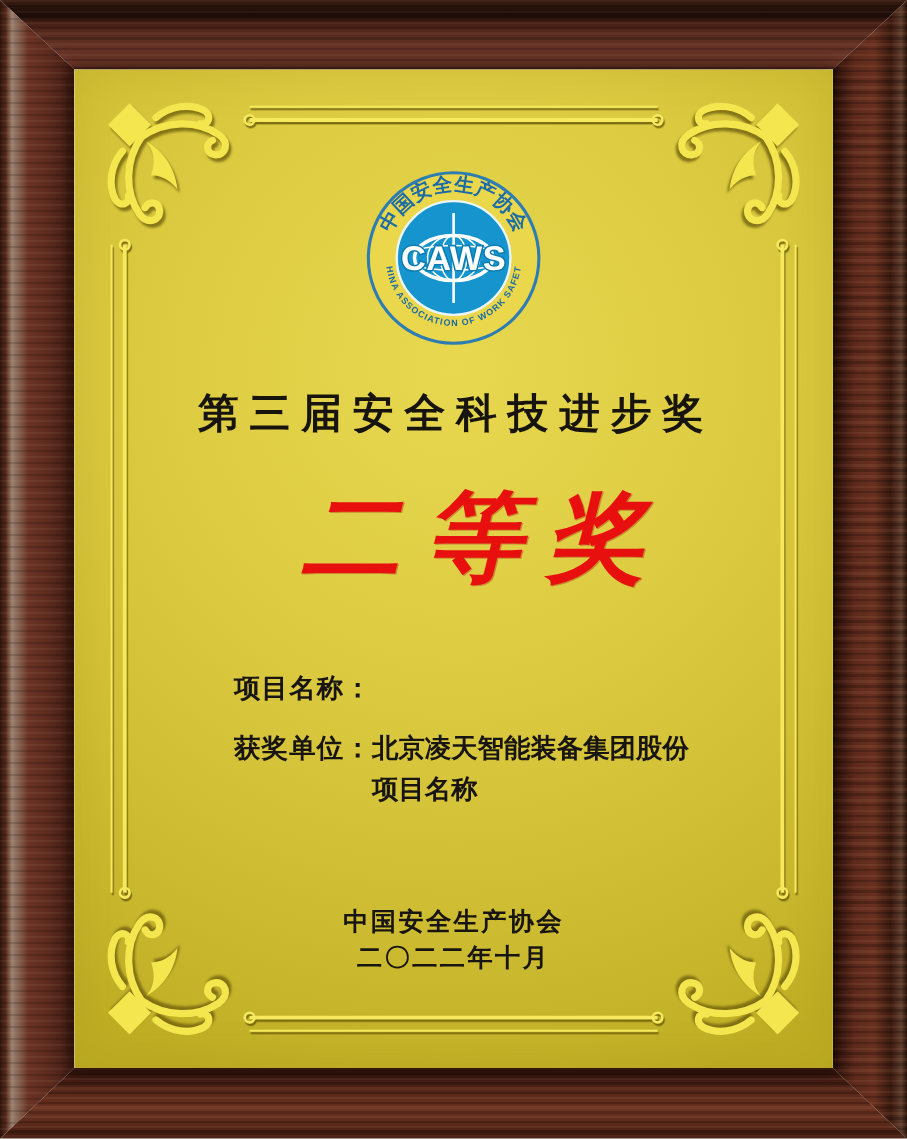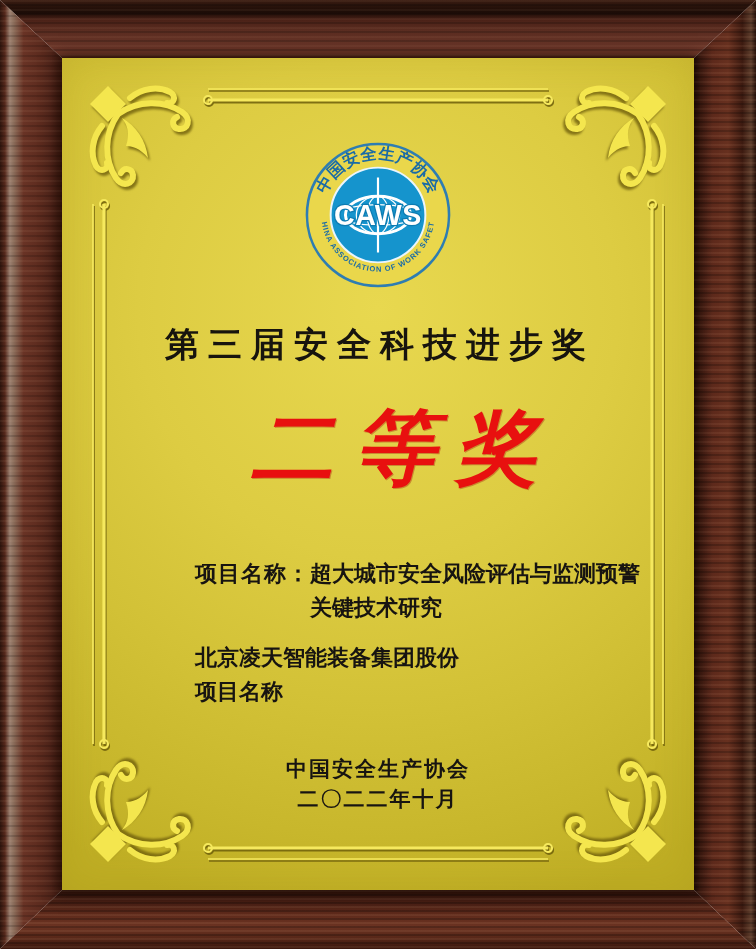--- a/index.html
+++ b/index.html
@@ -119,24 +119,23 @@
       </svg>
     </div>
 
     <h1 class="title">第三届安全科技进步奖</h1>
 
     <div class="prize">二等奖</div>
 
     <div class="fields">
       <div class="row">
         <span class="lbl">项目名称：</span>
-        <span class="val">超大城市安全风险评估与监测预警
-关键技术研究</span>
       </div>
       <div class="row">
+        <span class="lbl">获奖单位：</span>
         <span class="val">北京凌天智能装备集团股份
 项目名称</span>
       </div>
     </div>
 
     <div class="footer">
       <div class="org">中国安全生产协会</div>
       <div class="date">二〇二二年十月</div>
     </div>
 

